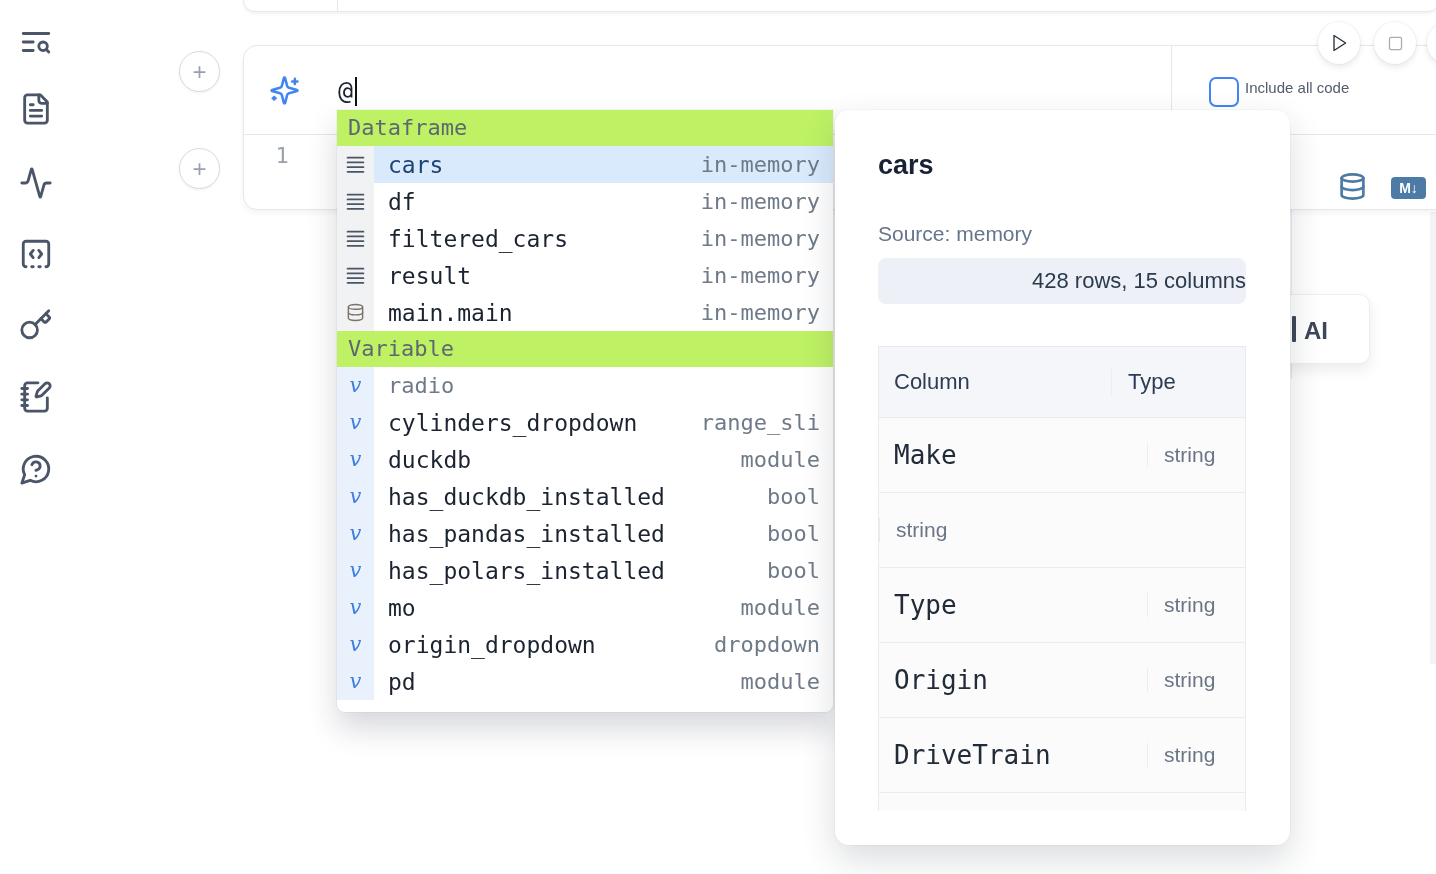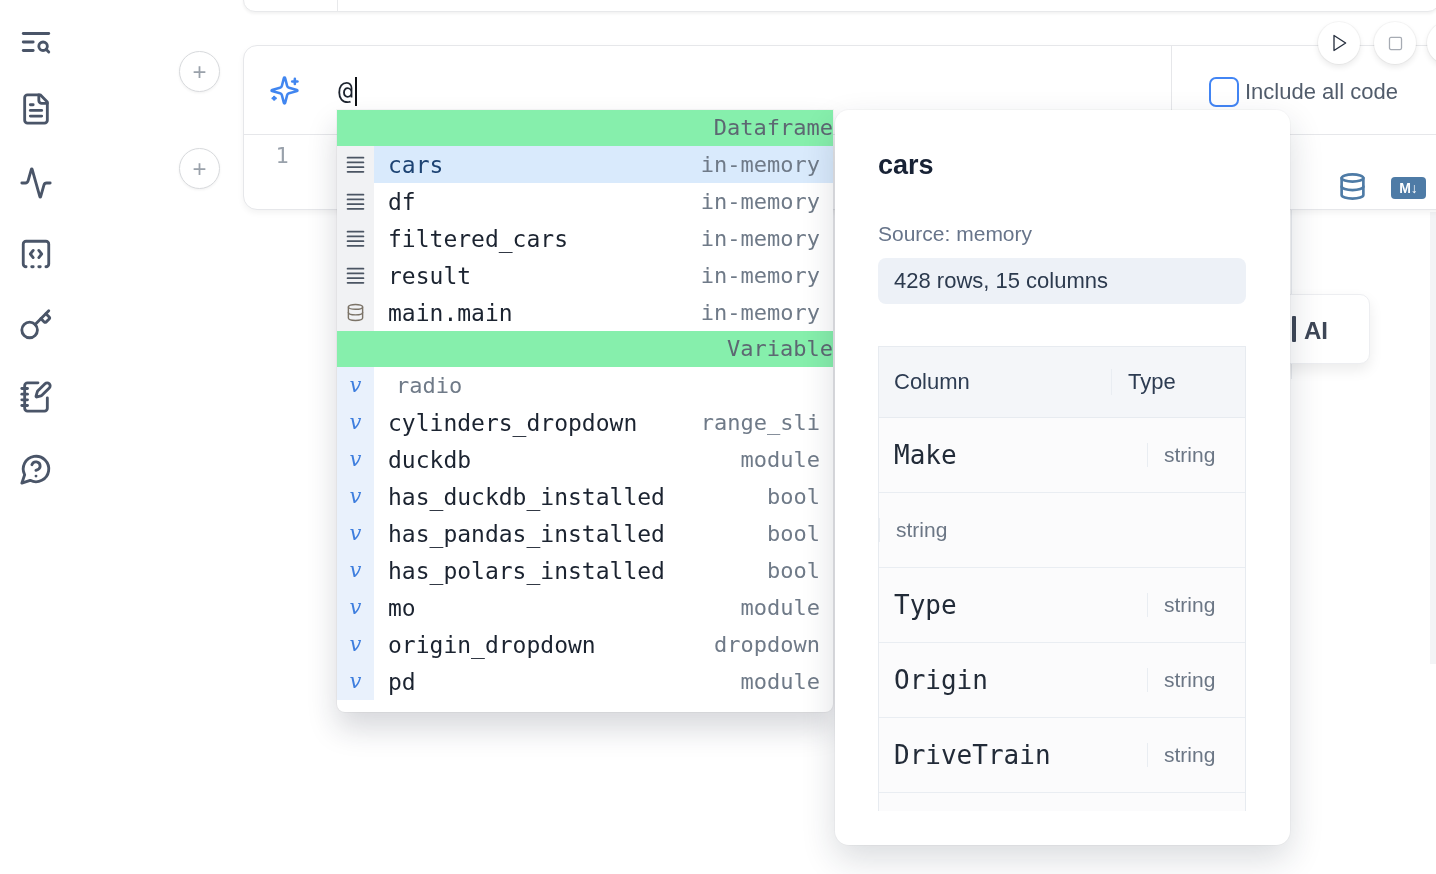--- a/index.html
+++ b/index.html
@@ -26,21 +26,21 @@
   
   .cell{position:absolute;left:243px;top:45px;width:1200px;height:163px;background:#fff;
     border:1px solid #e6e7ea;border-radius:14px 0 0 14px;box-shadow:0 3px 6px rgba(0,0,0,.05);z-index:10;}
   .sparkles{position:absolute;left:25px;top:29px;width:31px;height:31px;color:#4186f0;}
   .sparkles svg{width:31px;height:31px;stroke:currentColor;fill:none;stroke-width:2;stroke-linecap:round;stroke-linejoin:round;}
   .prompt-text{position:absolute;left:94px;top:30px;font-family:"DejaVu Sans Mono",monospace;font-size:25px;color:#1c232e;}
   .caret{position:absolute;left:111px;top:31px;width:2px;height:29px;background:#0f1115;}
   .cell-hdiv{position:absolute;left:0;top:88px;width:100%;height:1px;background:#e6e7ea;}
   .cell-vdiv{position:absolute;left:927px;top:0;width:1px;height:88px;background:#e6e7ea;}
   .cb{position:absolute;left:965px;top:31px;width:26px;height:26px;border:2px solid #4285f4;border-radius:7px;background:#fff;cursor:pointer;}
-  .cb-label{position:absolute;left:1001px;top:33px;font-size:22px;color:#515c6b;}
+  .cb-label{position:absolute;left:1001px;top:33px;font-size:15px;color:#515c6b;}
   .line-no{position:absolute;left:27px;top:97px;width:22px;text-align:center;font-family:"DejaVu Sans Mono",monospace;font-size:22px;color:#99a1ab;}
   .db-btn{position:absolute;left:1094px;top:126px;width:29px;height:29px;color:#4e7ba6;cursor:pointer;}
   .db-btn svg{width:29px;height:29px;stroke:currentColor;fill:none;stroke-width:2.2;stroke-linecap:round;stroke-linejoin:round;}
   .md-badge{position:absolute;left:1147px;top:131px;width:35px;height:22px;border-radius:4px;background:#4e7ba6;
     color:#fff;font-size:14px;font-weight:bold;display:flex;align-items:center;justify-content:center;cursor:pointer;}
 
   
   .circle-btn{position:absolute;top:22px;width:42px;height:42px;border-radius:50%;background:#fff;
     box-shadow:0 0 0 1px rgba(0,0,0,.035),0 3px 6px rgba(0,0,0,.09);
     display:flex;align-items:center;justify-content:center;z-index:30;cursor:pointer;}
@@ -53,44 +53,44 @@
   
   .ai-btn{position:absolute;left:1210px;top:294px;width:158px;height:68px;background:#fff;border:1px solid #edeef1;
     border-radius:10px;box-shadow:0 6px 14px rgba(0,0,0,.08);z-index:20;cursor:pointer;}
   .ai-btn .stub{position:absolute;left:81px;top:21px;width:4px;height:26px;background:#3e4757;border-radius:1px;}
   .ai-btn .lbl{position:absolute;left:93px;top:22px;font-size:24px;font-weight:bold;color:#3e4757;}
 
   
   .ac{position:absolute;left:337px;top:110px;width:496px;height:602px;background:#fff;overflow:hidden;
     border-radius:0 0 8px 8px;box-shadow:0 0 0 1px rgba(0,0,0,.03),0 16px 30px rgba(25,35,55,.18);z-index:40;
     font-family:"DejaVu Sans Mono",monospace;}
-  .ac-header{height:36px;line-height:36px;background:#86efac;color:#5d6772;font-size:22px;padding-left:11px;text-align:right;}
+  .ac-header{height:36px;line-height:36px;background:#bef264;color:#5d6772;font-size:22px;padding-left:11px;}
   .ac-row{height:37px;display:flex;align-items:stretch;cursor:pointer;}
   .ac-ic{width:37px;flex:none;display:flex;align-items:center;justify-content:center;background:#f1f2f4;}
   .ac-row.icon-variable .ac-ic{background:#e9f1fc;}
   .ac-main{flex:1;display:flex;align-items:center;justify-content:space-between;padding:0 13px 0 14px;min-width:0;}
   .ac-label{font-size:23px;color:#1b2330;white-space:nowrap;}
-  .ac-detail{font-size:22px;color:#6f7a88;white-space:nowrap;margin-left:8px;}
+  .ac-detail{font-size:22px;color:#6f7a88;white-space:nowrap;}
   .ac-row.selected .ac-main{background:#d9eafc;}
   .ac-row.selected .ac-label{color:#1d4373;}
   .ac-ic > *{display:none;}
   .ac-row.icon-dataframe .ic-df{display:block;}
   .ac-row.icon-database .ic-db{display:block;}
   .ac-row.icon-variable .ic-var{display:block;}
   .ic-df{width:21px;height:21px;stroke:#4b5563;stroke-width:1.8;stroke-linecap:round;}
   .ic-db{width:19px;height:19px;stroke:#7b7367;fill:none;stroke-width:1.8;stroke-linecap:round;stroke-linejoin:round;}
   .ic-var{font-family:"DejaVu Serif",serif;font-style:italic;font-size:21px;color:#3e7ede;line-height:1;}
 
   
   .panel{position:absolute;left:835px;top:110px;width:455px;height:735px;background:#fff;border-radius:14px;
     box-shadow:0 0 0 1px rgba(0,0,0,.025),0 14px 34px rgba(25,35,55,.16);z-index:50;overflow:hidden;}
   .panel-title{position:absolute;left:43px;top:40px;font-size:27px;font-weight:bold;color:#182235;}
   .panel-source{position:absolute;left:43px;top:112px;font-size:21px;color:#67748a;}
   .shape-badge{position:absolute;left:43px;top:148px;width:368px;height:46px;box-sizing:border-box;
-    background:#edf1f7;border-radius:8px;line-height:46px;padding-left:16px;font-size:22px;color:#2c3a4e;}
+    background:#edf1f7;border-radius:8px;line-height:46px;padding-left:16px;font-size:22px;color:#2c3a4e;text-align:right;}
   .twrap{position:absolute;left:43px;top:236px;width:368px;height:465px;box-sizing:border-box;overflow:hidden;
     border:1px solid #e7ebf0;border-bottom:none;}
   .trow{display:flex;align-items:center;border-bottom:1px solid #e9edf2;background:#fbfbfc;}
   .trow.thead{height:70px;background:#f4f6f9;border-bottom:1px solid #e7ebf0;}
   .trow.tdata{height:74px;gap:36px;}
   .tc1{width:232px;flex:none;display:flex;align-items:center;padding-left:15px;box-sizing:border-box;}
   .tc2{flex:1;display:flex;align-items:center;padding-left:16px;border-left:1px solid #e9edf2;box-sizing:border-box;}
   .thead .tc1,.thead .tc2{font-size:22px;color:#2d3c52;}
   .tdata .tc1{font-family:"DejaVu Sans Mono",monospace;font-size:26px;color:#222b38;}
   .tdata .tc2{font-size:21px;color:#6b7685;}

